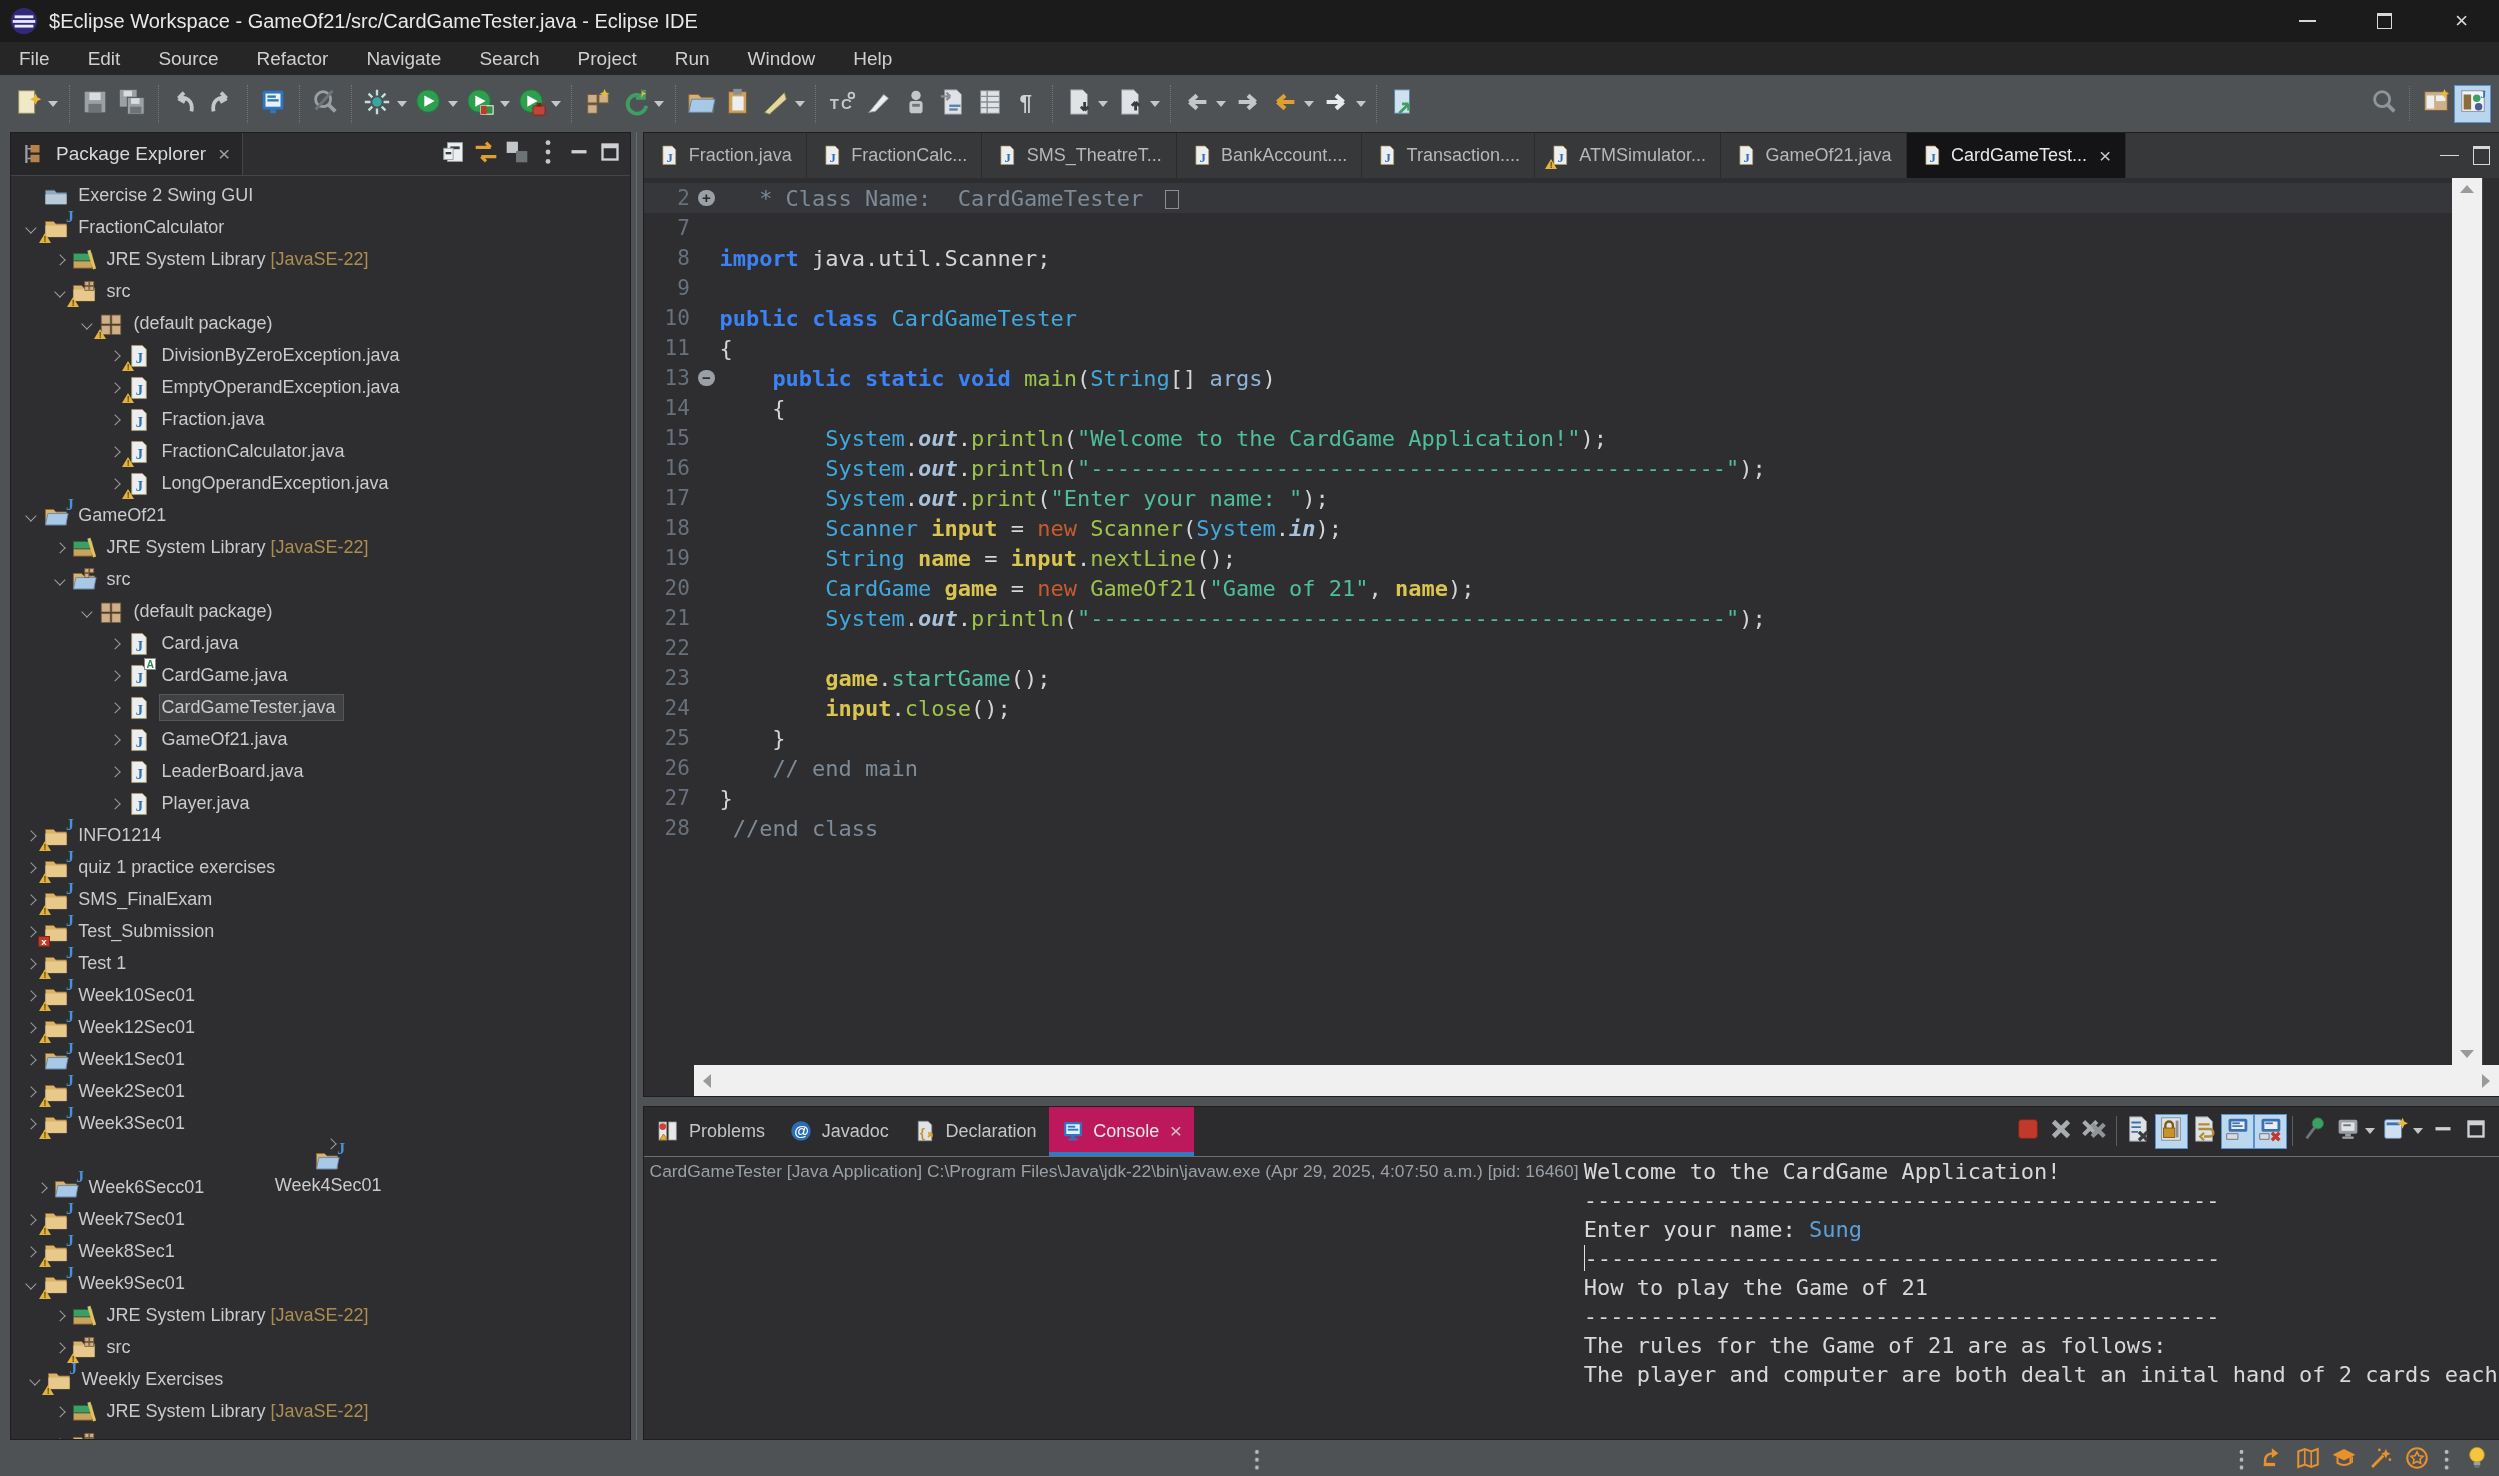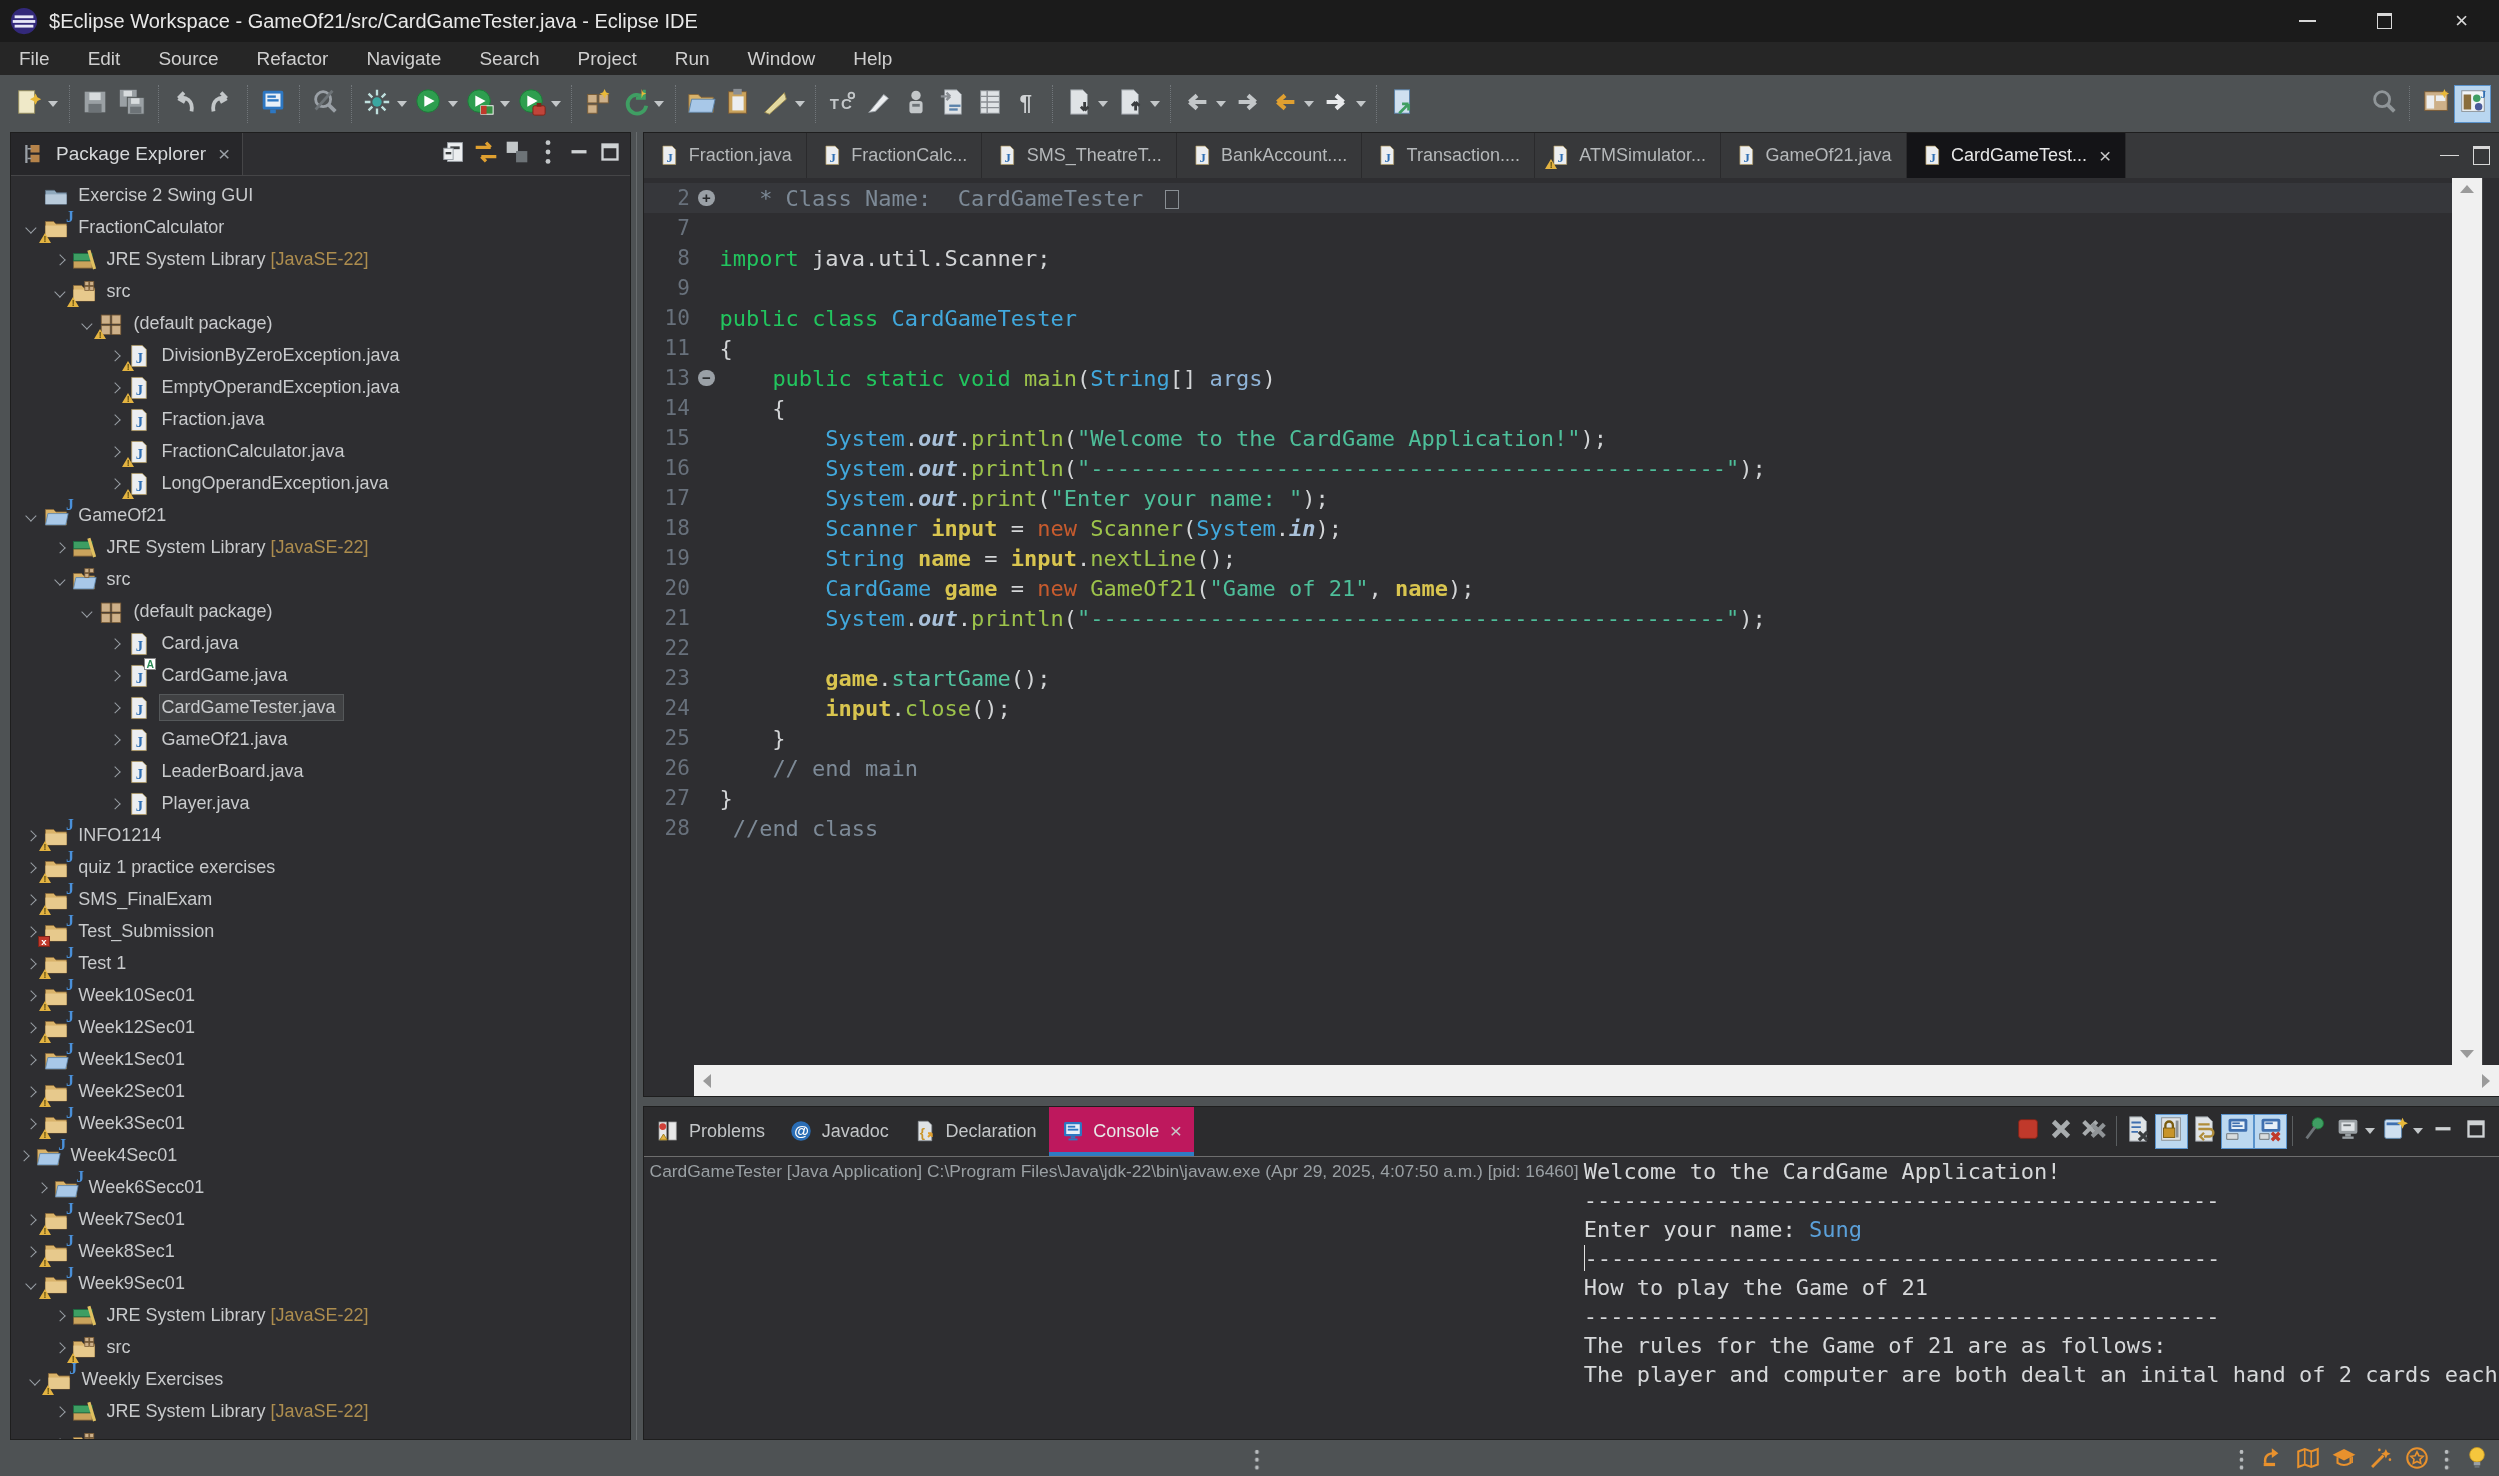--- a/index.html
+++ b/index.html
@@ -74,21 +74,21 @@
   .etab .x{margin-left:12px;color:#c8c8c8;font-size:21px;}
   .strip-tools{margin-left:auto;display:flex;align-items:center;padding-right:8.7px;gap:14px;}
   .editor-body{flex:1;display:flex;min-height:0;position:relative;}
   .code{flex:1;padding-top:5.2px;overflow:hidden;font-family:"DejaVu Sans Mono","Liberation Mono",monospace;font-size:22px;}
   .crow{height:30px;display:flex;align-items:center;}
   .crow.hl{background:#36373b;}
   .lnum{width:49px;text-align:right;color:#68717c;flex:none;padding-right:3.5px;font-size:21px;}
   .foldcol{width:26px;flex:none;display:flex;justify-content:center;}
   .fold{width:16.5px;height:16.5px;border-radius:50%;background:#9aa0a6;color:#26282a;font-size:15px;line-height:15.7px;text-align:center;font-weight:bold;font-family:"Liberation Sans",sans-serif;}
   .ctext{white-space:pre;}
-  .tk-k{color:#22c55e;}
+  .tk-k{color:#3b82f6;font-weight:bold;}
   .tk-nw{color:#c75b2e;}
   .tk-t{color:#41a8dc;}
   .tk-m{color:#9dc34b;}
   .tk-ms{color:#52c3a0;}
   .tk-v{color:#d9c54f;font-weight:bold;}
   .tk-p{color:#8fb4d8;}
   .tk-f{color:#a9c1da;font-weight:bold;font-style:italic;}
   .tk-s{color:#4ebf9a;}
   .tk-c{color:#7d8a97;}
   .tk-w{color:#d2d4d6;}
@@ -799,21 +799,21 @@
           <div class="trow" style="padding-left: 8.7px;">
             <span class="chevbox">
               <span class="chev closed"></span>
             </span>
             <span class="ticon"><svg viewBox="0 0 32 32">
                 <path d="M3 8 h10 l3 3 h13 v16 H3z" fill="#d9b36a" stroke="#8a6a3a"></path>
                 <path d="M3 13 h26 v14 H3z" fill="#e7c98c"></path>
               </svg><span class="badge jdec"></span><span class="badge warn"></span></span>
             <span class="tlabel">Week3Sec01</span>
           </div>
-          <div class="trow" style="padding-left: 1px;">
+          <div class="trow" style="padding-left: 20px; flex-direction: column;">
             <span class="chevbox">
               <span class="chev closed"></span>
             </span>
             <span class="ticon"><svg viewBox="0 0 32 32">
                 <path d="M3 8 h10 l3 3 h13 v16 H3z" fill="#d9b36a" stroke="#8a6a3a"></path>
                 <path d="M6 13 h25 l-3 14 H3z" fill="#a8c8e8" stroke="#5a82aa"></path>
               </svg><span class="badge jdec"></span></span>
             <span class="tlabel">Week4Sec01</span>
           </div>
           <div class="trow" style="padding-left: 19px;">

